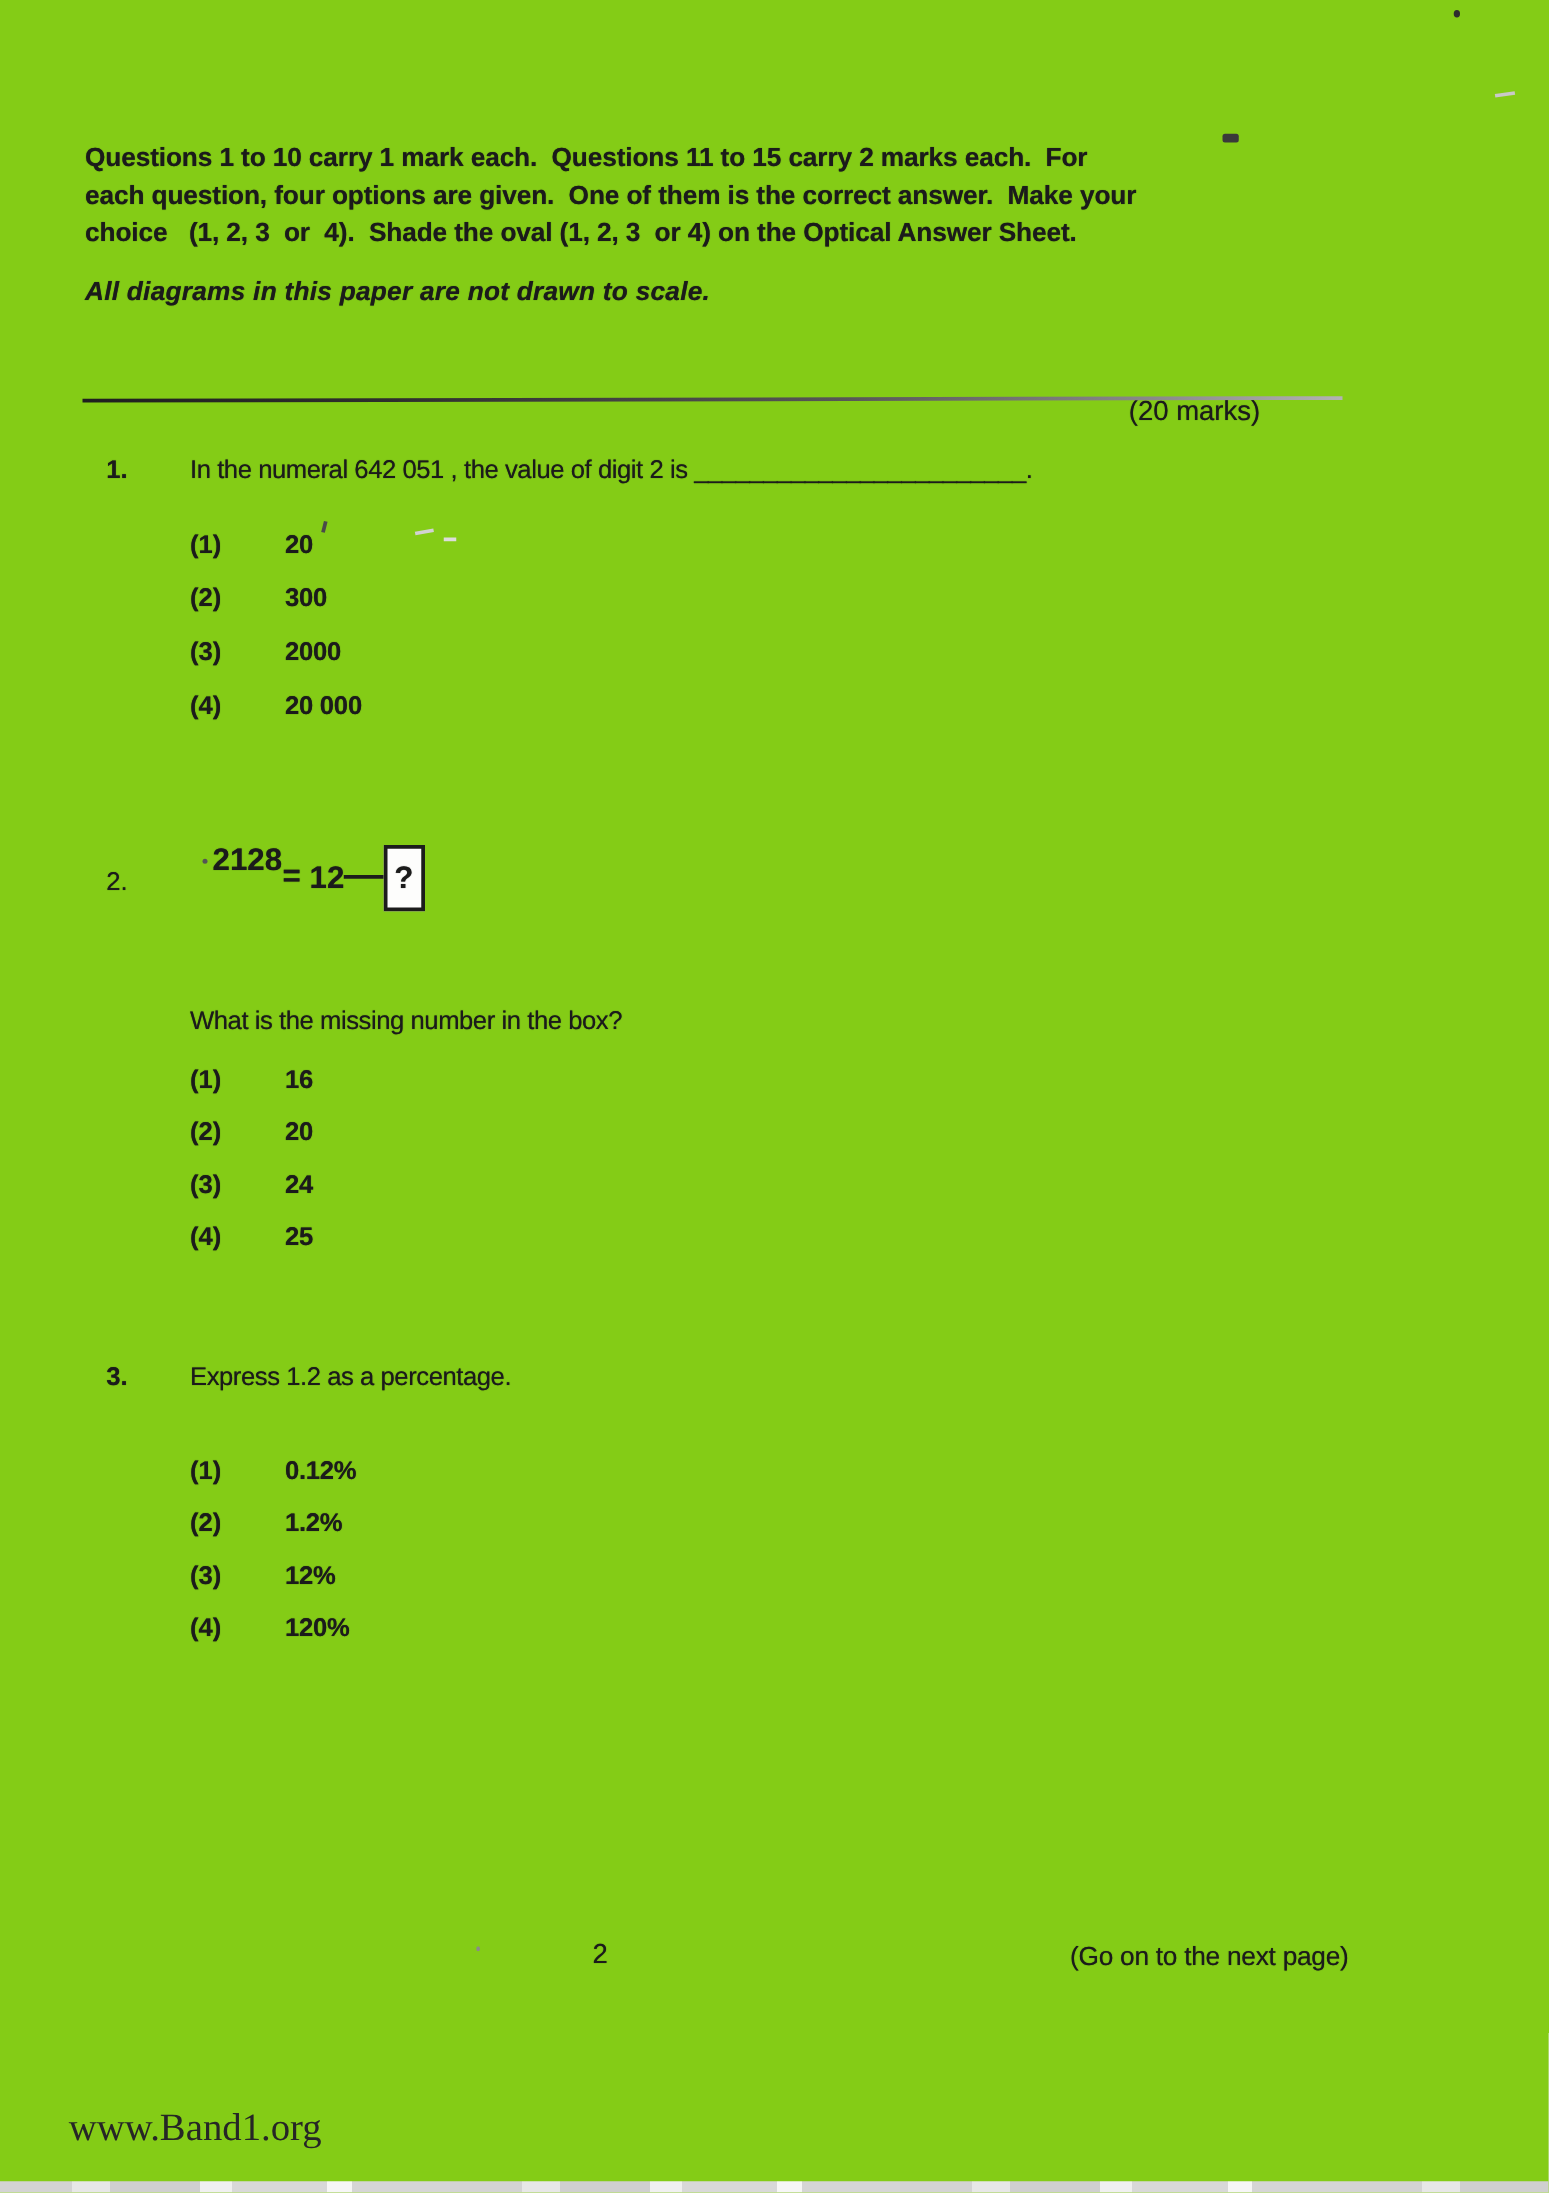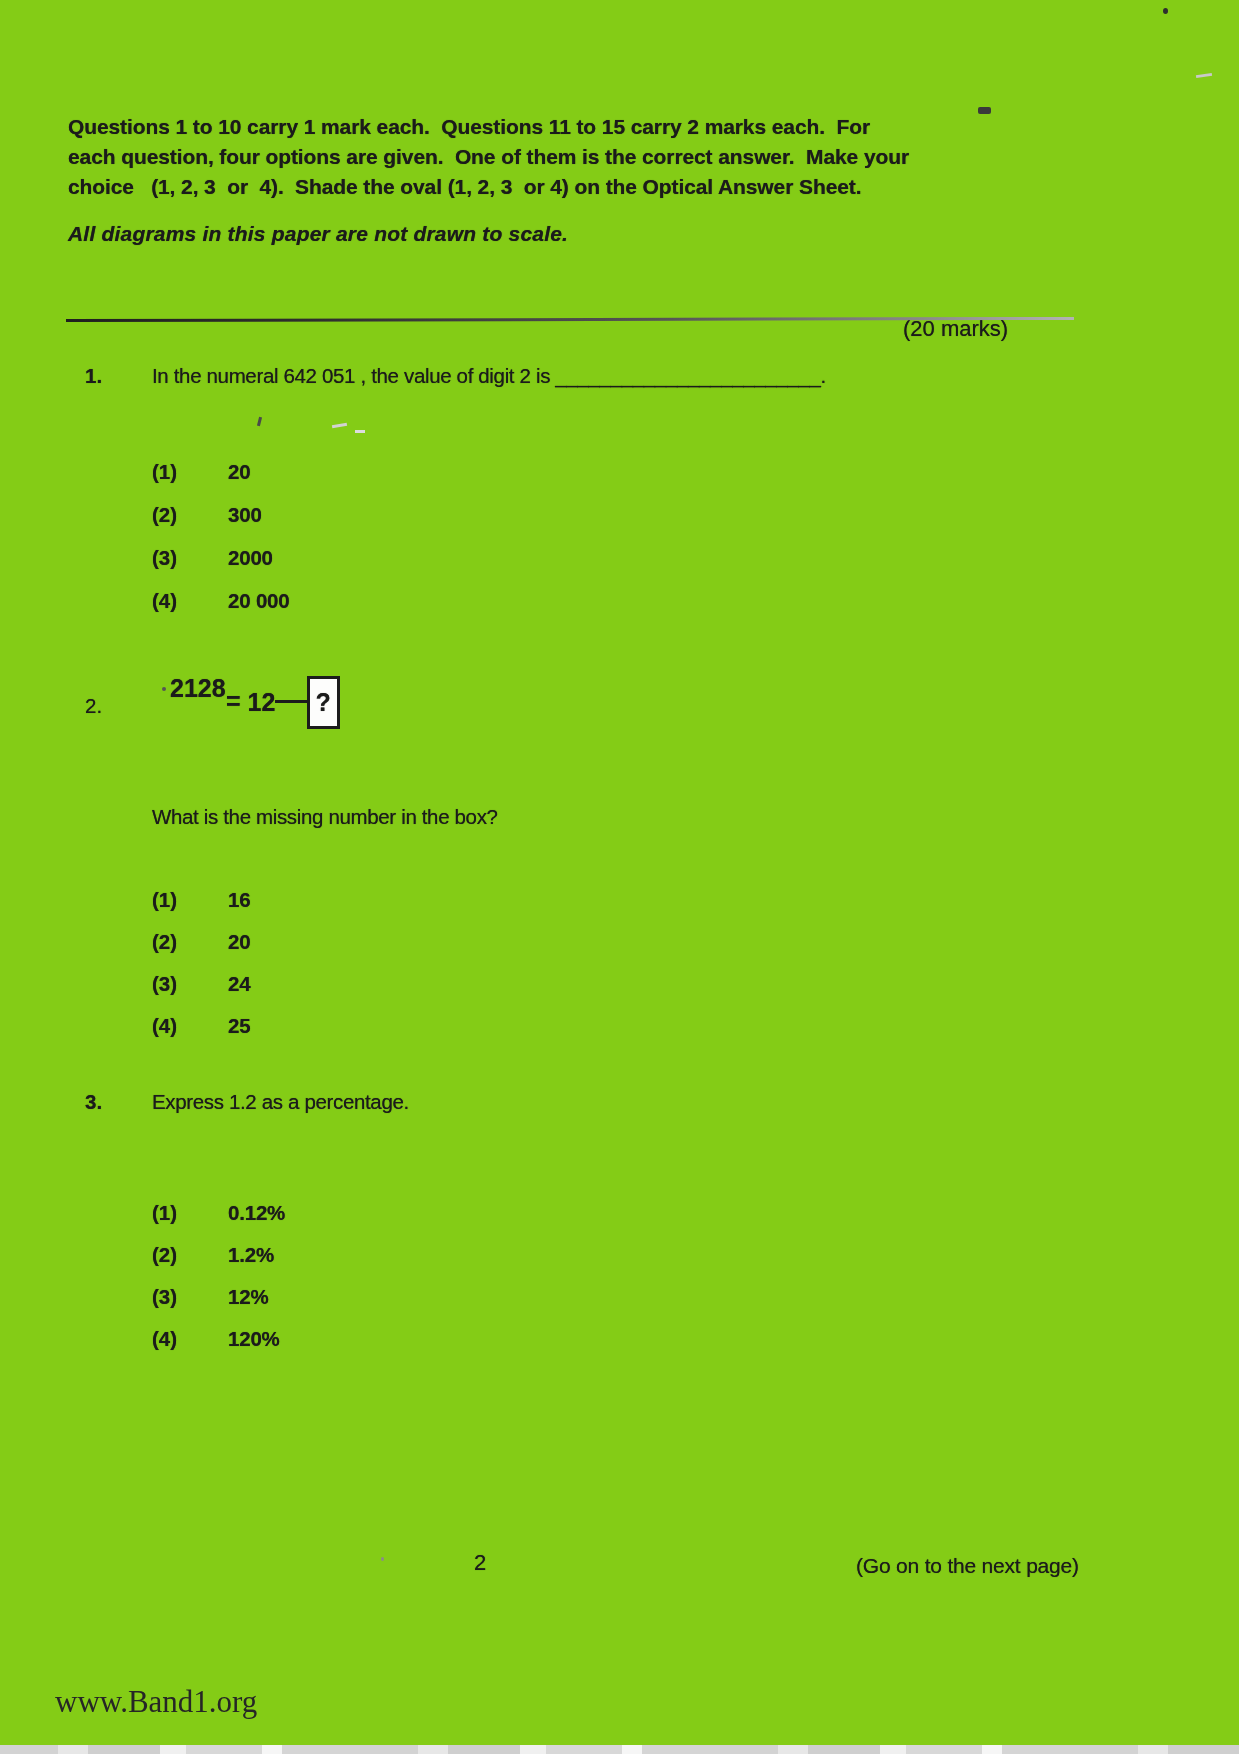--- a/index.html
+++ b/index.html
@@ -21,21 +21,21 @@
     background:linear-gradient(90deg,#1f1f1f 0%,#2e2e2e 25%,#565656 60%,#8a8a8a 85%,#b3b3b3 100%);
     transform:rotate(-0.12deg);}
   .q-number{font-size:20.5px;font-weight:700;}
   .q-number.light{font-weight:400;}
   .q-text{font-size:20.5px;font-weight:400;white-space:pre;letter-spacing:-0.35px;}
   .options{display:flex;flex-direction:column;}
   .option-row{display:flex;align-items:baseline;}
   .pitch-43 .option-row{height:43px;}
   .pitch-42 .option-row{height:42px;}
   .option-label{width:76px;font-size:20.5px;font-weight:700;}
-  .option-value{font-size:20.5px;font-weight:700;letter-spacing:-0.2px;margin-top:36px;}
+  .option-value{font-size:20.5px;font-weight:700;letter-spacing:-0.2px;}
   
   .eq-row{left:170px;top:674px;display:flex;align-items:flex-start;font-size:25px;font-weight:700;}
   .frac{display:flex;flex-direction:row;align-items:center;}
   .frac .f-num,.frac .f-den{line-height:28px;}
   .frac .f-bar{height:3px;background:#1c1c1c;width:100%;margin:1px 0;}
   .frac-left{width:48px;}
   .equals{margin:13px 7px 0 8px;line-height:28px;}
   .frac-right{width:92px;}
   .qbox{margin-top:2px;width:80px;height:47px;border:3.5px solid #1c1c1c;
     display:flex;align-items:center;justify-content:center;background:#fdfdfc;}

